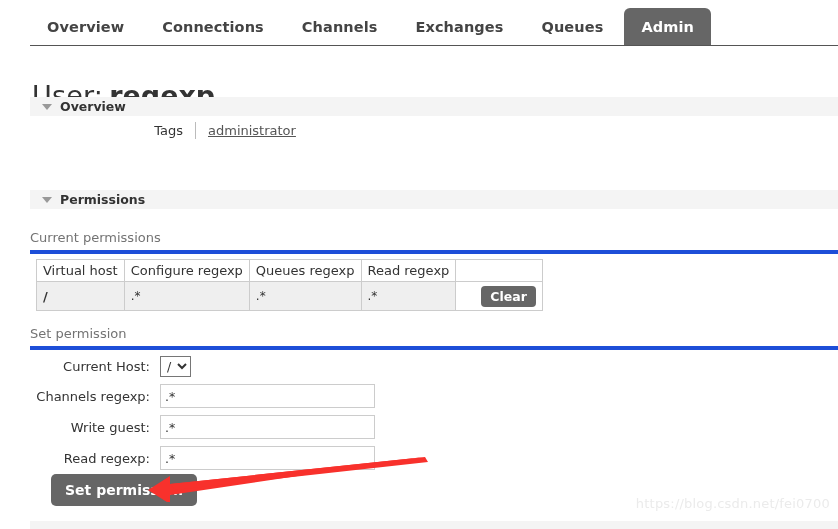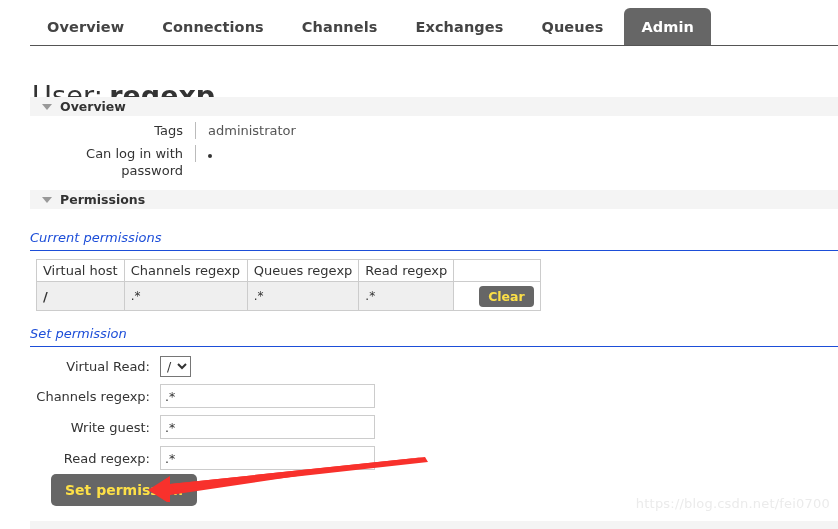--- a/index.html
+++ b/index.html
@@ -122,40 +122,40 @@
     box-sizing: border-box;
   }
   .kv-val {
     border-left: 1px solid #bbbbbb;
     padding-left: 12px;
     font-size: 13px;
     color: #555555;
     line-height: 17px;
     min-height: 17px;
     flex: 1;
+    text-decoration: underline;
   }
   .pw-dot {
     display: inline-block;
     width: 4px; height: 4px;
     border-radius: 50%;
     background: #333333;
     margin-top: 7px;
   }
 
   
   .sub-head {
     position: absolute;
     left: 30px;
     width: 808px;
     font-size: 13px;
-    color: #1d4ed8;
+    color: #737373;
     padding-bottom: 5px;
-    border-bottom: 1px solid #1d4ed8;
+    border-bottom: 4px solid #1d4ed8;
     box-sizing: border-box;
-    font-style: italic;
   }
   #sub-current { top: 230px; }
   #sub-set { top: 326px; }
 
   
   #perm-table {
     position: absolute;
     left: 36px;
     top: 259px;
     border-collapse: collapse;
@@ -185,21 +185,21 @@
   #perm-table td.reg.r { width: 78px; }
   #perm-table td.act {
     background: #ffffff;
     width: 72px;
     text-align: center;
     padding: 2px 6px;
   }
   .btn {
     display: inline-block;
     background: #666666;
-    color: #fde047;
+    color: #ffffff;
     border: none;
     border-radius: 4px;
     font-family: "DejaVu Sans", "Liberation Sans", sans-serif;
     font-weight: bold;
     cursor: pointer;
     margin-left: 19px;
   }
   #clear-button {
     font-size: 12.5px;
     padding: 3px 9px;
@@ -320,40 +320,34 @@
 <div class="section-head" id="section-overview">
   <span class="tri"></span>
   <span class="sec-label">Overview</span>
 </div>
 
 <div id="overview-block">
   <div class="kv-row">
     <div class="kv-key">Tags</div>
     <div class="kv-val">administrator</div>
   </div>
-  <div class="kv-row">
-    <div class="kv-key">Can log in with password</div>
-    <div class="kv-val">
-      <span class="pw-dot"></span>
-    </div>
-  </div>
 </div>
 
 <div class="section-head" id="section-permissions">
   <span class="tri"></span>
   <span class="sec-label">Permissions</span>
 </div>
 
 <div class="sub-head" id="sub-current">Current permissions</div>
 
 <table id="perm-table">
   <thead>
     <tr>
       <th>Virtual host</th>
-      <th>Channels regexp</th>
+      <th>Configure regexp</th>
       <th>Queues regexp</th>
       <th>Read regexp</th>
       <th></th>
     </tr>
   </thead>
   <tbody>
     <tr>
       <td class="vhost">/</td>
       <td class="reg">.*</td>
       <td class="reg w">.*</td>
@@ -362,21 +356,21 @@
         <button class="btn" id="clear-button">Clear</button>
       </td>
     </tr>
   </tbody>
 </table>
 
 <div class="sub-head" id="sub-set">Set permission</div>
 
 <div id="perm-form">
   <div class="form-row">
-    <div class="form-label">Virtual Read:</div>
+    <div class="form-label">Current Host:</div>
     <select class="vhost-select">
       <option>/</option>
     </select>
   </div>
   <div class="form-row">
     <div class="form-label">Channels regexp:</div>
     <input class="text-field" type="text" value=".*" style="">
   </div>
   <div class="form-row">
     <div class="form-label">Write guest:</div>

